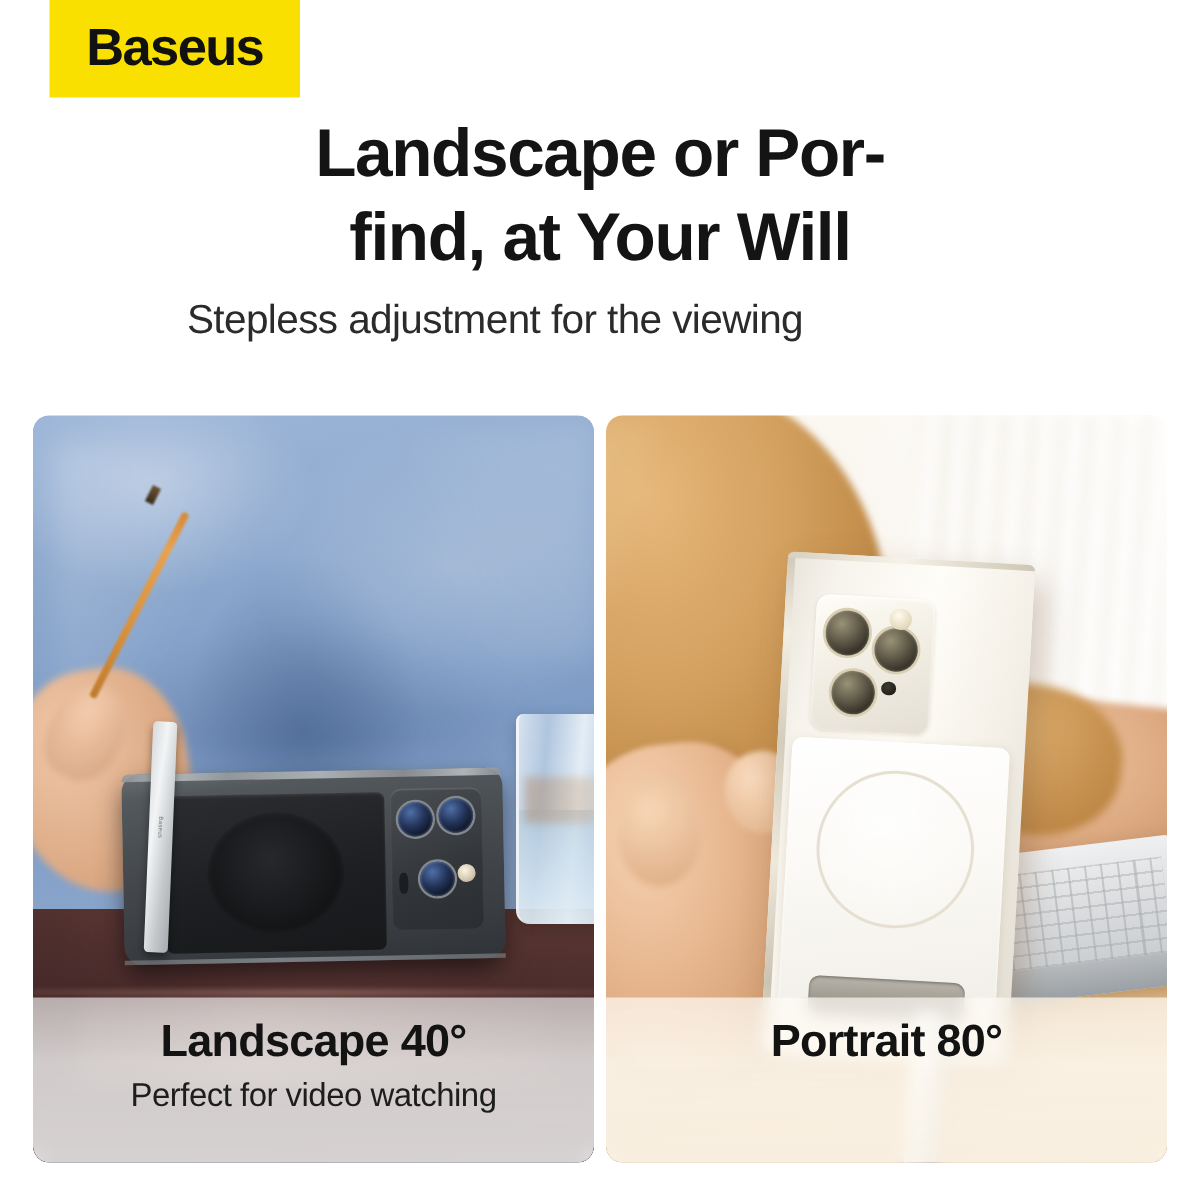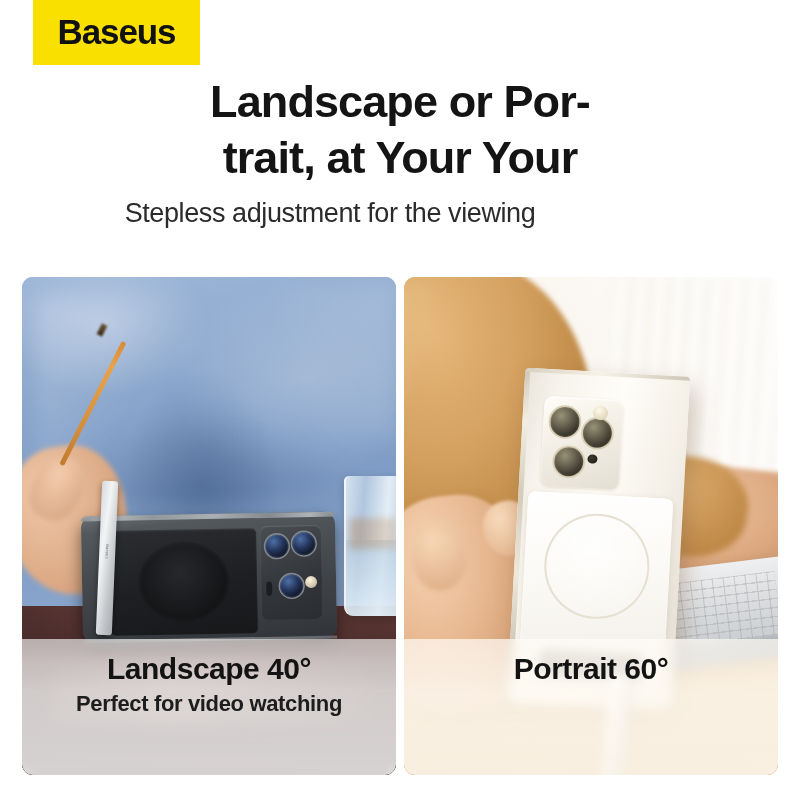--- a/index.html
+++ b/index.html
@@ -443,21 +443,21 @@
     position: absolute; left: 0; top: 48%;
     width: 100%; text-align: center;
     font-size: 4px; color: #6f7377;
     transform: rotate(90deg);
   }
 
   
   .caption {
     position: absolute;
     left: 0; bottom: 0; width: 100%;
-    height: 136px;
+    height: 110px;
     padding-top: 13px;
     text-align: center;
     z-index: 6;
   }
   .caption.frosted {
     background: linear-gradient(180deg, rgba(255,255,255,.62) 0%, rgba(255,255,255,.76) 38%, rgba(255,255,255,.80) 100%);
     backdrop-filter: blur(5px);
   }
   .caption.warm {
     background: linear-gradient(180deg, rgba(255,252,246,.70) 0%, rgba(255,251,243,.86) 40%, rgba(253,247,237,.90) 100%);
@@ -465,37 +465,37 @@
   }
   .caption-title {
     font-size: 30px;
     font-weight: bold;
     color: #131313;
     letter-spacing: -0.5px;
     line-height: 1.12;
   }
   .caption-sub {
     font-size: 22px;
-    font-weight: bold;
+    font-weight: normal;
     color: #1d1d1d;
     letter-spacing: -0.35px;
     margin-top: 5px;
     line-height: 1.18;
   }
 </style>
 </head>
 <body>
 
 <div class="logo-badge">
   <span class="logo-text">Baseus</span>
 </div>
 
 <h1 class="headline">
   <span class="headline-line">Landscape or Por-</span>
-  <span class="headline-line">trait, at Your Your</span>
+  <span class="headline-line">find, at Your Will</span>
 </h1>
 
 <p class="subtitle">
   <span class="subtitle-line">Stepless adjustment for the viewing</span>
 </p>
 
 <div class="panels">
 
   <div class="panel">
     <div class="scene-left">
@@ -592,17 +592,17 @@
           <div class="r-pad-slot"></div>
         </div>
       </div>
 
       <div class="r-stand-leg">
         <span class="r-stand-brand">Baseus</span>
       </div>
     </div>
 
     <div class="caption warm">
-      <div class="caption-title">Portrait 60°</div>
+      <div class="caption-title">Portrait 80°</div>
     </div>
   </div>
 
 </div>
 
 </body></html>

